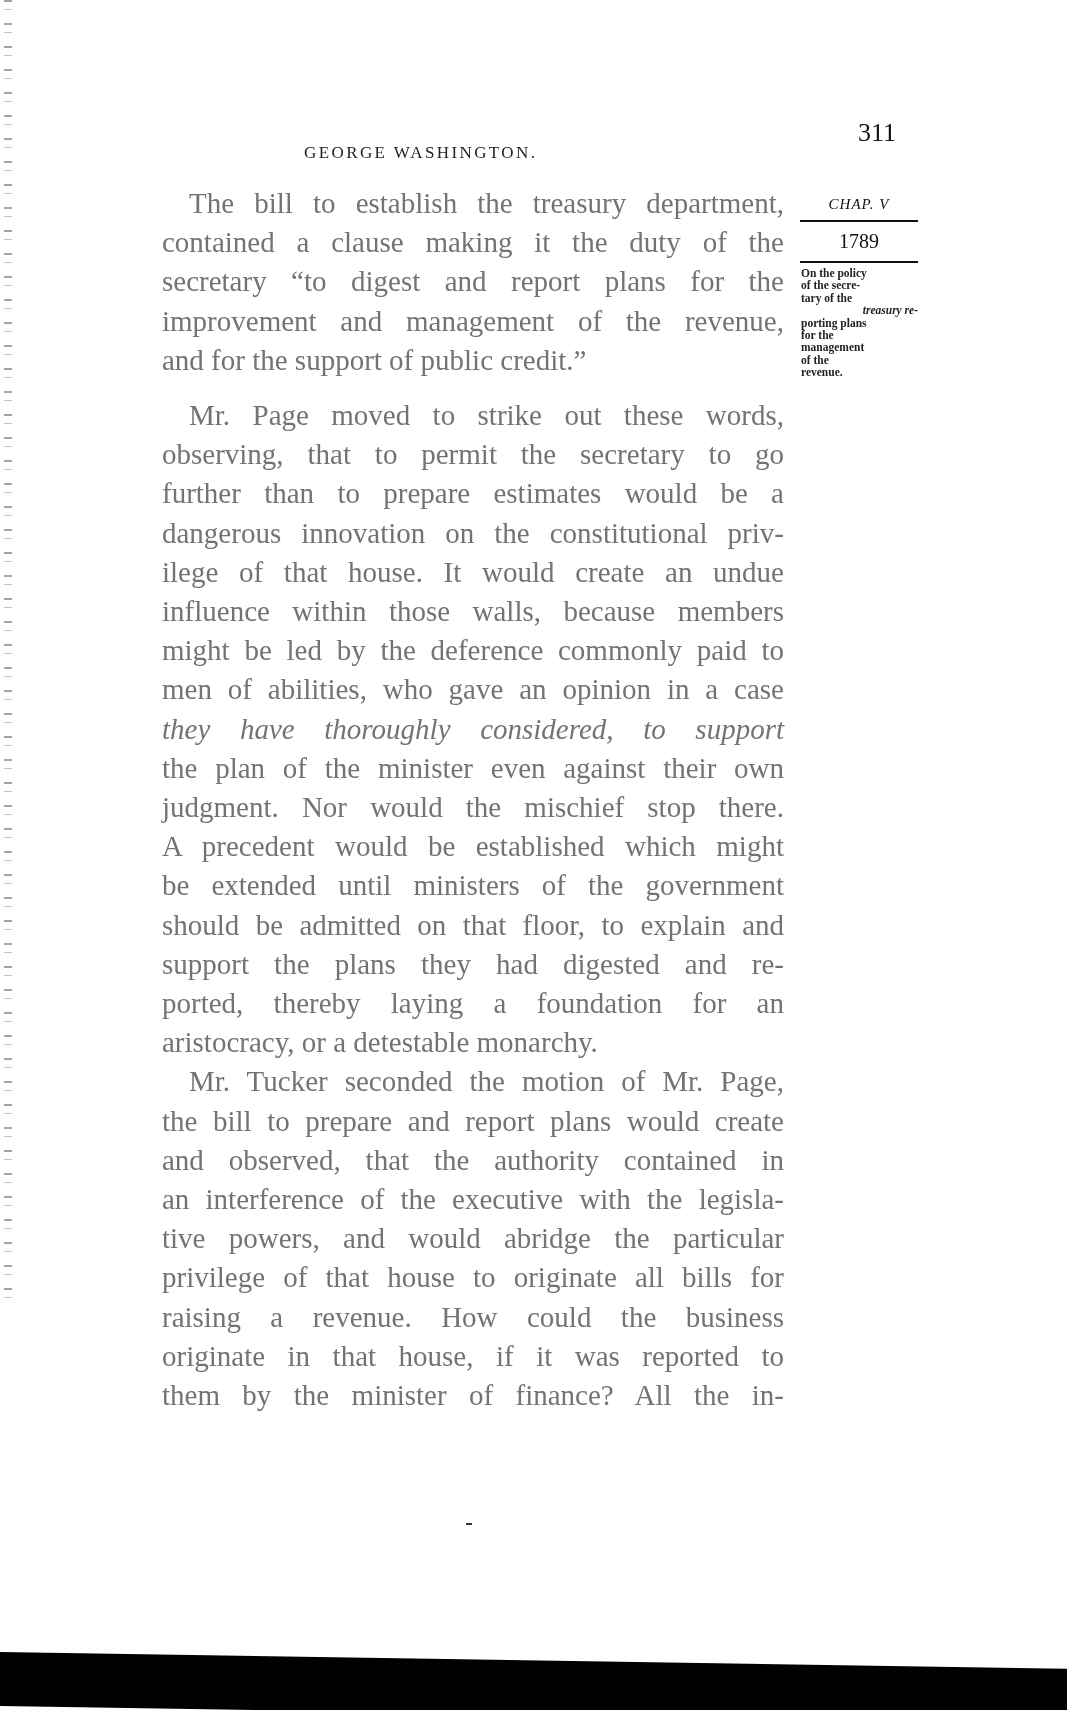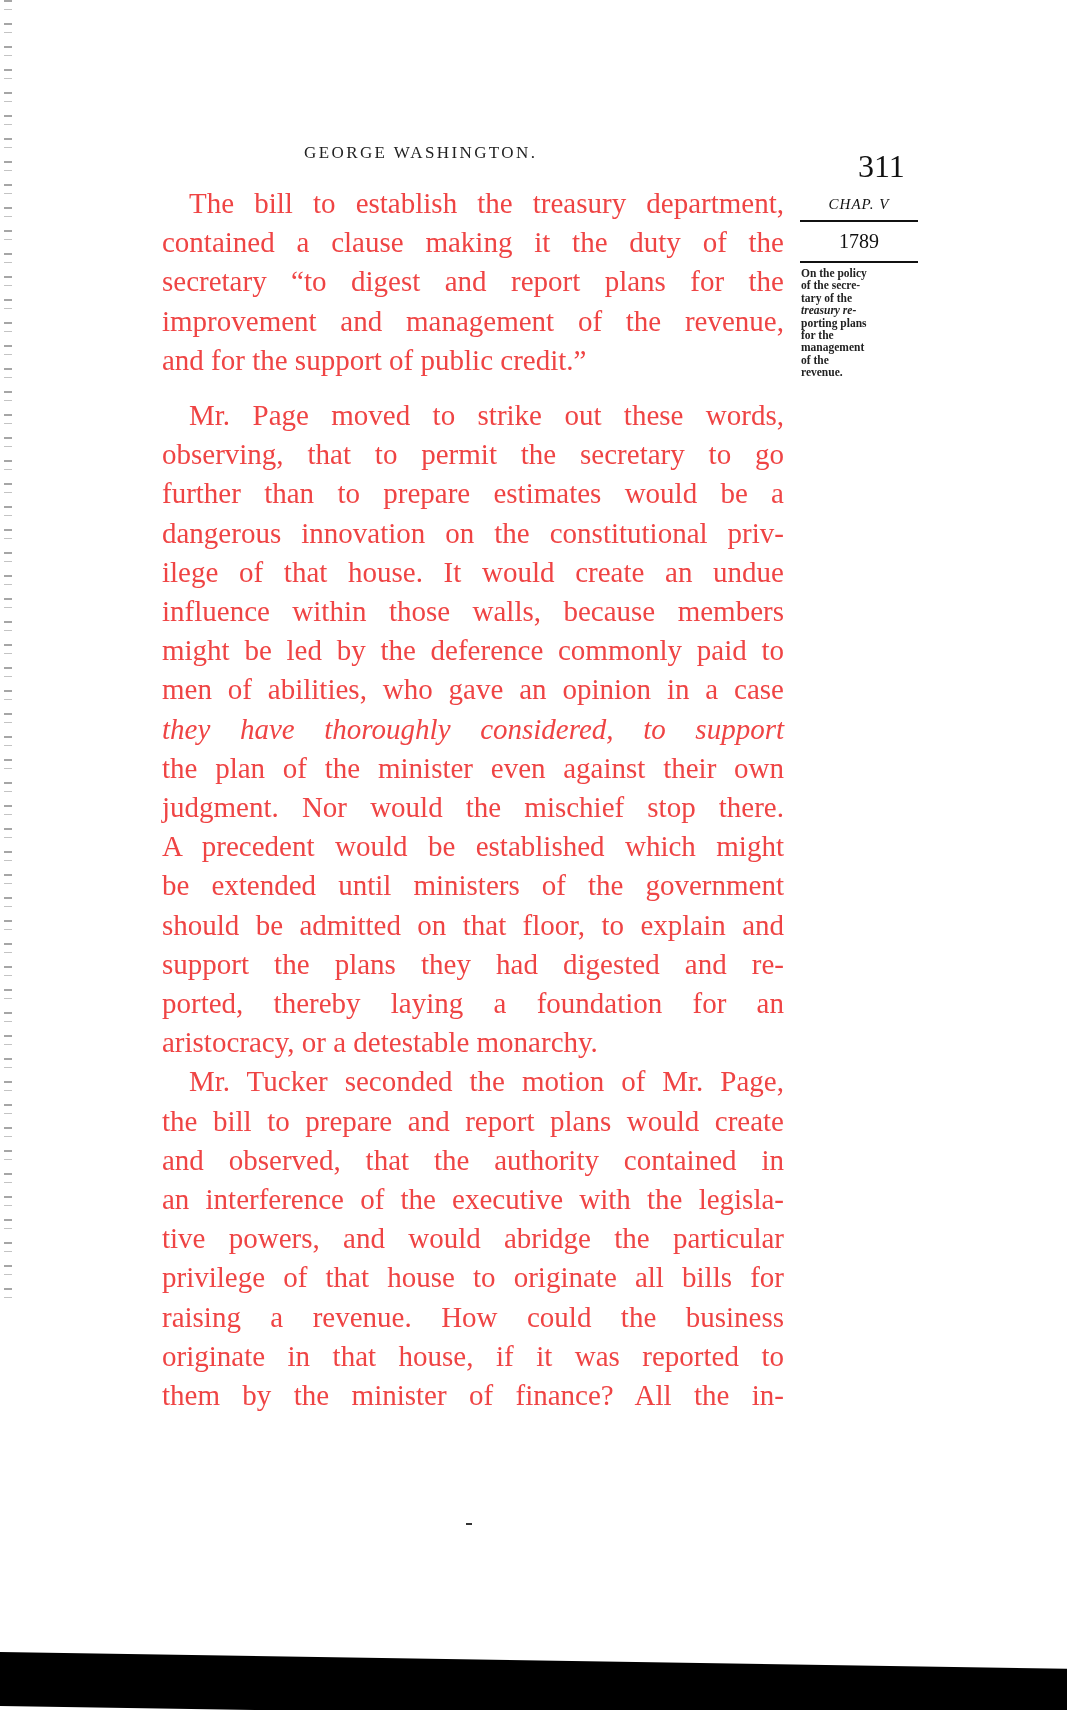--- a/index.html
+++ b/index.html
@@ -10,41 +10,41 @@
   .left-edge {
     position: absolute; left: 4px; top: 0; width: 8px; height: 1300px;
     background: repeating-linear-gradient(180deg, #000 0 2px, transparent 2px 9px, #555 9px 10px, transparent 10px 23px);
     opacity: 0.35;
   }
   .running-head {
     position: absolute; left: 304px; top: 143px; font-size: 17px; letter-spacing: 2.4px;
     text-transform: uppercase; color: #222;
   }
   .page-number {
-    position: absolute; left: 858px; top: 148px; font-size: 32px; color: #111;
+    position: absolute; left: 858px; top: 118px; font-size: 26px; color: #111;
   }
   .body-text {
     position: absolute; left: 162px; top: 184px; width: 622px;
-    font-size: 29px; line-height: 39.2px; text-align: justify; color: #ef4444;
+    font-size: 29px; line-height: 39.2px; text-align: justify; color: #737373;
   }
   .line { display: block; text-align: justify; text-align-last: justify; white-space: nowrap; }
   .line.last { text-align-last: left; }
   .it { font-style: italic; }
   .margin-col {
     position: absolute; left: 800px; top: 190px; width: 118px; text-align: center; color: #111;
   }
   .chap { font-size: 15px; letter-spacing: 1px; font-variant: small-caps; margin-top: 6px; font-style: italic; }
   .rule { height: 2px; background: #111; margin: 7px 0 0 0; }
   .year { font-size: 20px; margin-top: 5px; line-height: 28px; }
   .note {
     text-align: left; font-family: Liberation Serif, serif; font-size: 11.5px; line-height: 12.4px;
     margin-top: 4px; padding-left: 1px; font-weight: bold; color: #222;
   }
   .note span { display: block; white-space: nowrap; }
-  .note .it { font-style: italic; }
+  .note .it { font-style: italic; text-align: right; }
   .stray-mark { position: absolute; left: 466px; top: 1523px; width: 6px; height: 2px; background: #333; }
   .bottom-bar {
     position: absolute; left: 0; top: 1652px; width: 1067px; height: 54px; background: #000;
     transform: skewY(0.9deg); transform-origin: left top;
   }
 </style>
 </head>
 <body>
 
 <div class="left-edge"></div>

